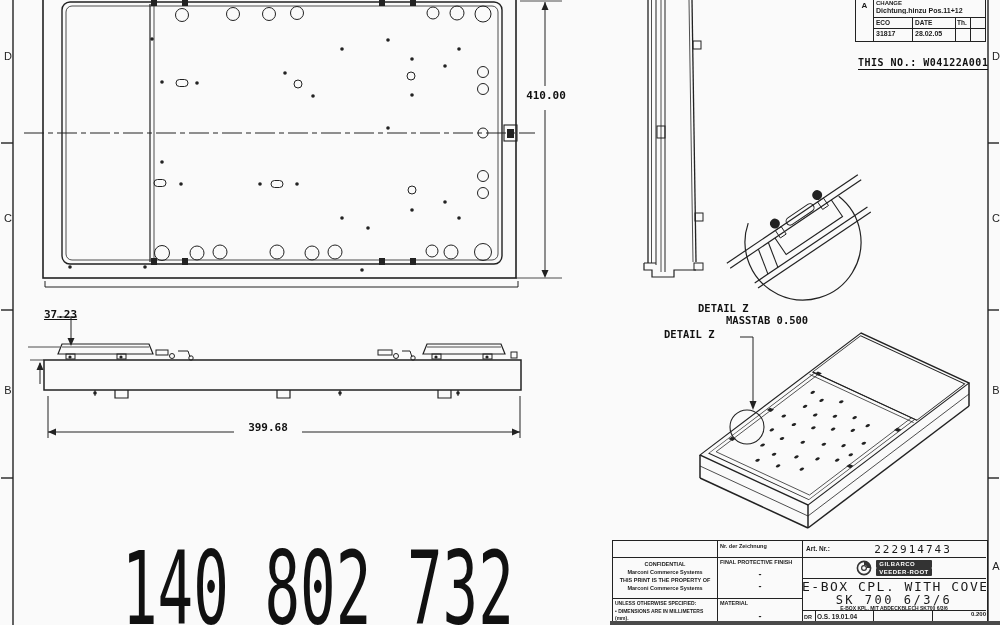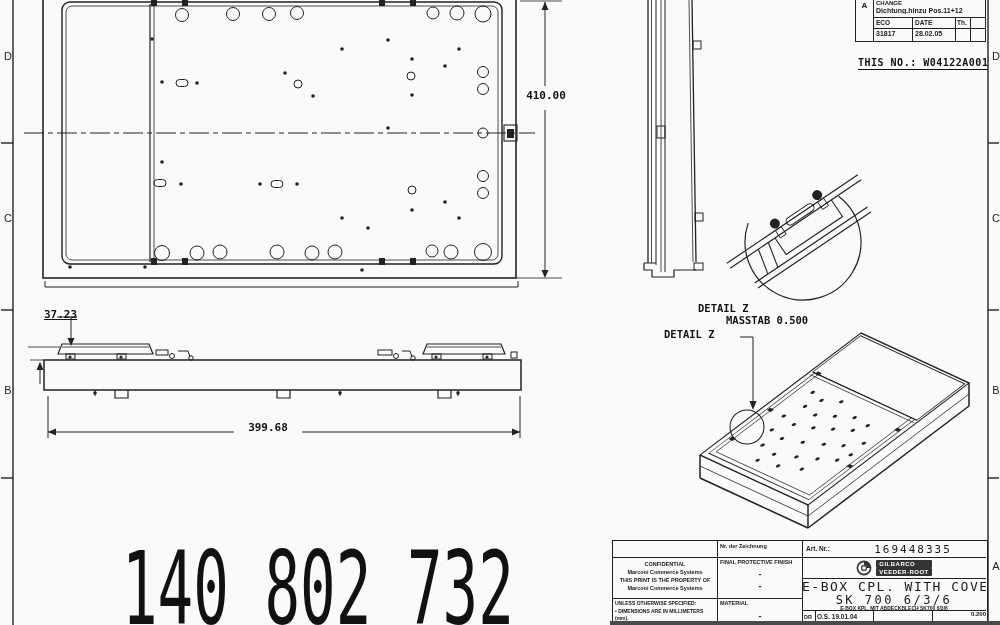--- a/index.html
+++ b/index.html
@@ -340,21 +340,21 @@
     <div class="hline" style="left:0;top:16px;width:373px;"></div>
     <div class="hline" style="left:0;top:57px;width:189px;"></div>
     <div class="hline" style="left:189px;top:37px;width:184px;"></div>
     <div class="hline" style="left:189px;top:69px;width:184px;"></div>
     <div class="vline" style="left:202px;top:69px;height:16px;"></div>
     <div class="vline" style="left:260px;top:69px;height:16px;"></div>
     <div class="vline" style="left:319px;top:69px;height:16px;"></div>
 
     <div class="cell tb-label" style="left:107px;top:2px;width:80px;">Nr. der Zeichnung</div>
     <div class="cell tb-label" style="left:193px;top:4px;width:40px;font-size:6.5px;">Art. Nr.:</div>
-    <div class="cell mono" style="left:240px;top:2px;width:120px;font-size:11px;letter-spacing:2px;text-align:center;">169448335</div>
+    <div class="cell mono" style="left:240px;top:2px;width:120px;font-size:11px;letter-spacing:2px;text-align:center;">222914743</div>
 
     <div class="cell" style="left:0;top:19px;width:104px;text-align:center;font-size:5.5px;font-weight:700;line-height:8px;">
       <div>CONFIDENTIAL</div>
       <div>Marconi Commerce Systems</div>
       <div>THIS PRINT IS THE PROPERTY OF</div>
       <div>Marconi Commerce Systems</div>
     </div>
 
     <div class="cell tb-label" style="left:107px;top:18px;width:80px;">FINAL PROTECTIVE FINISH</div>
     <div class="cell tb-dash" style="left:107px;top:28px;width:80px;">-</div>

